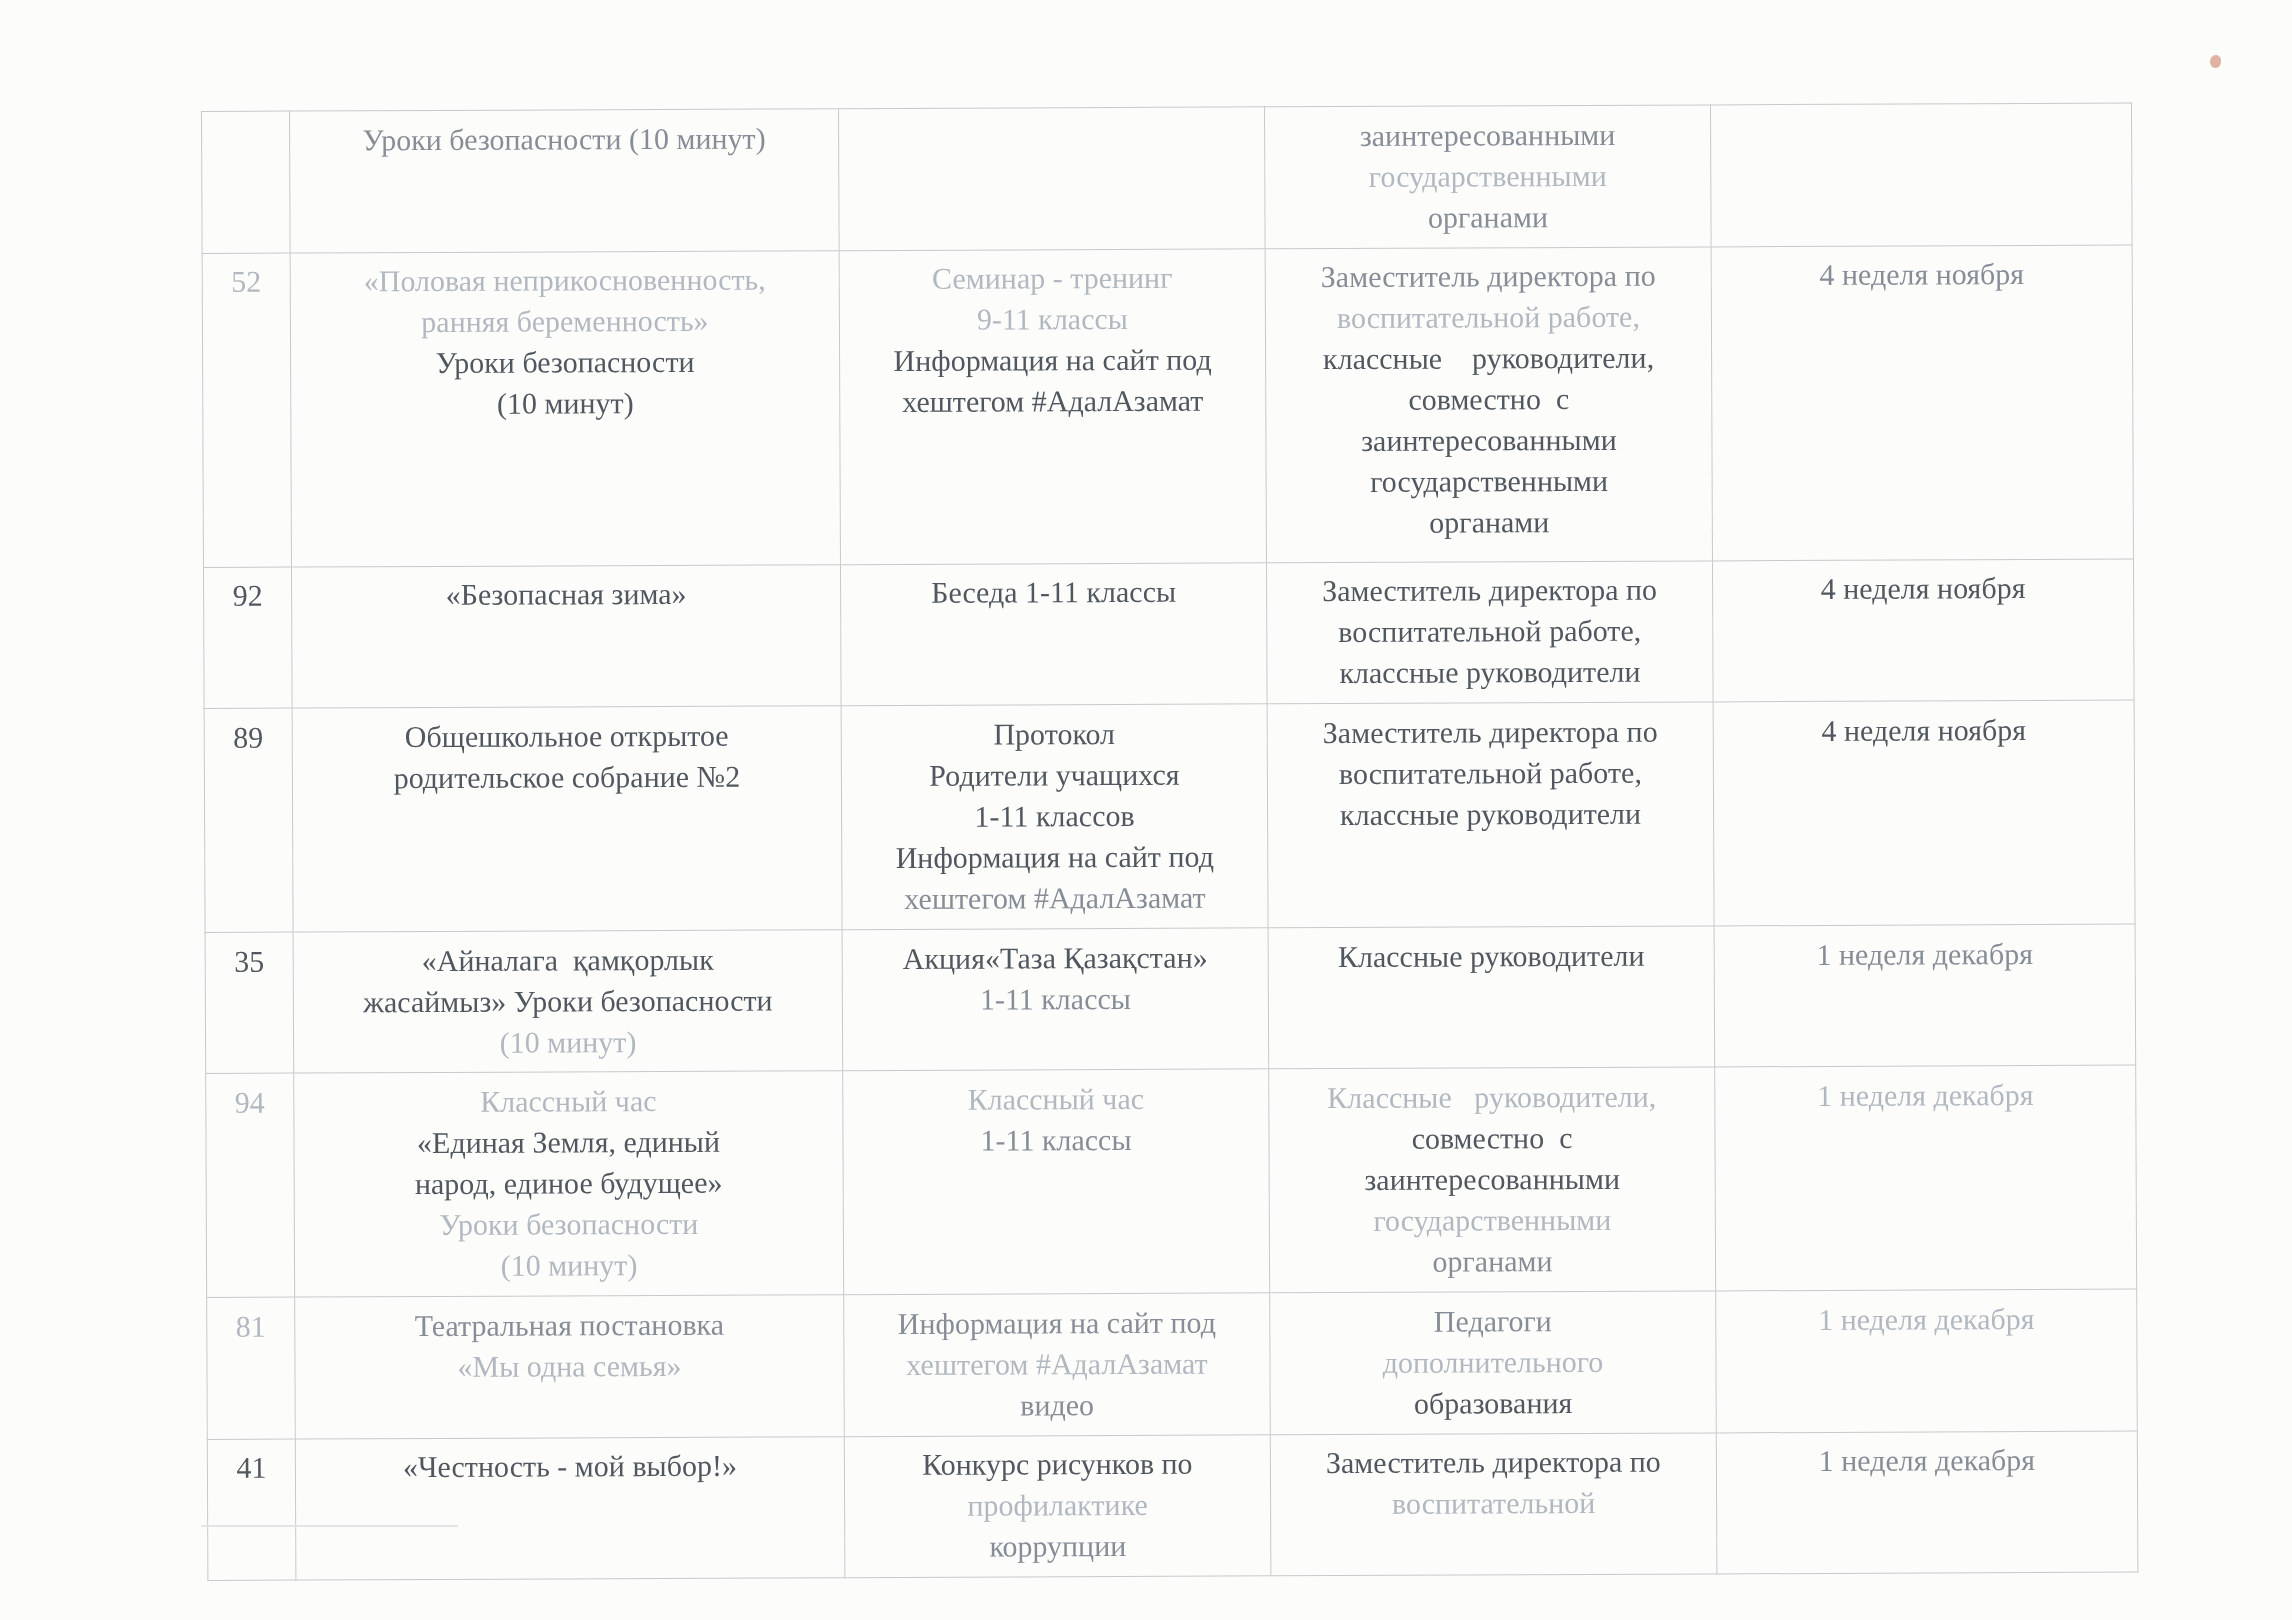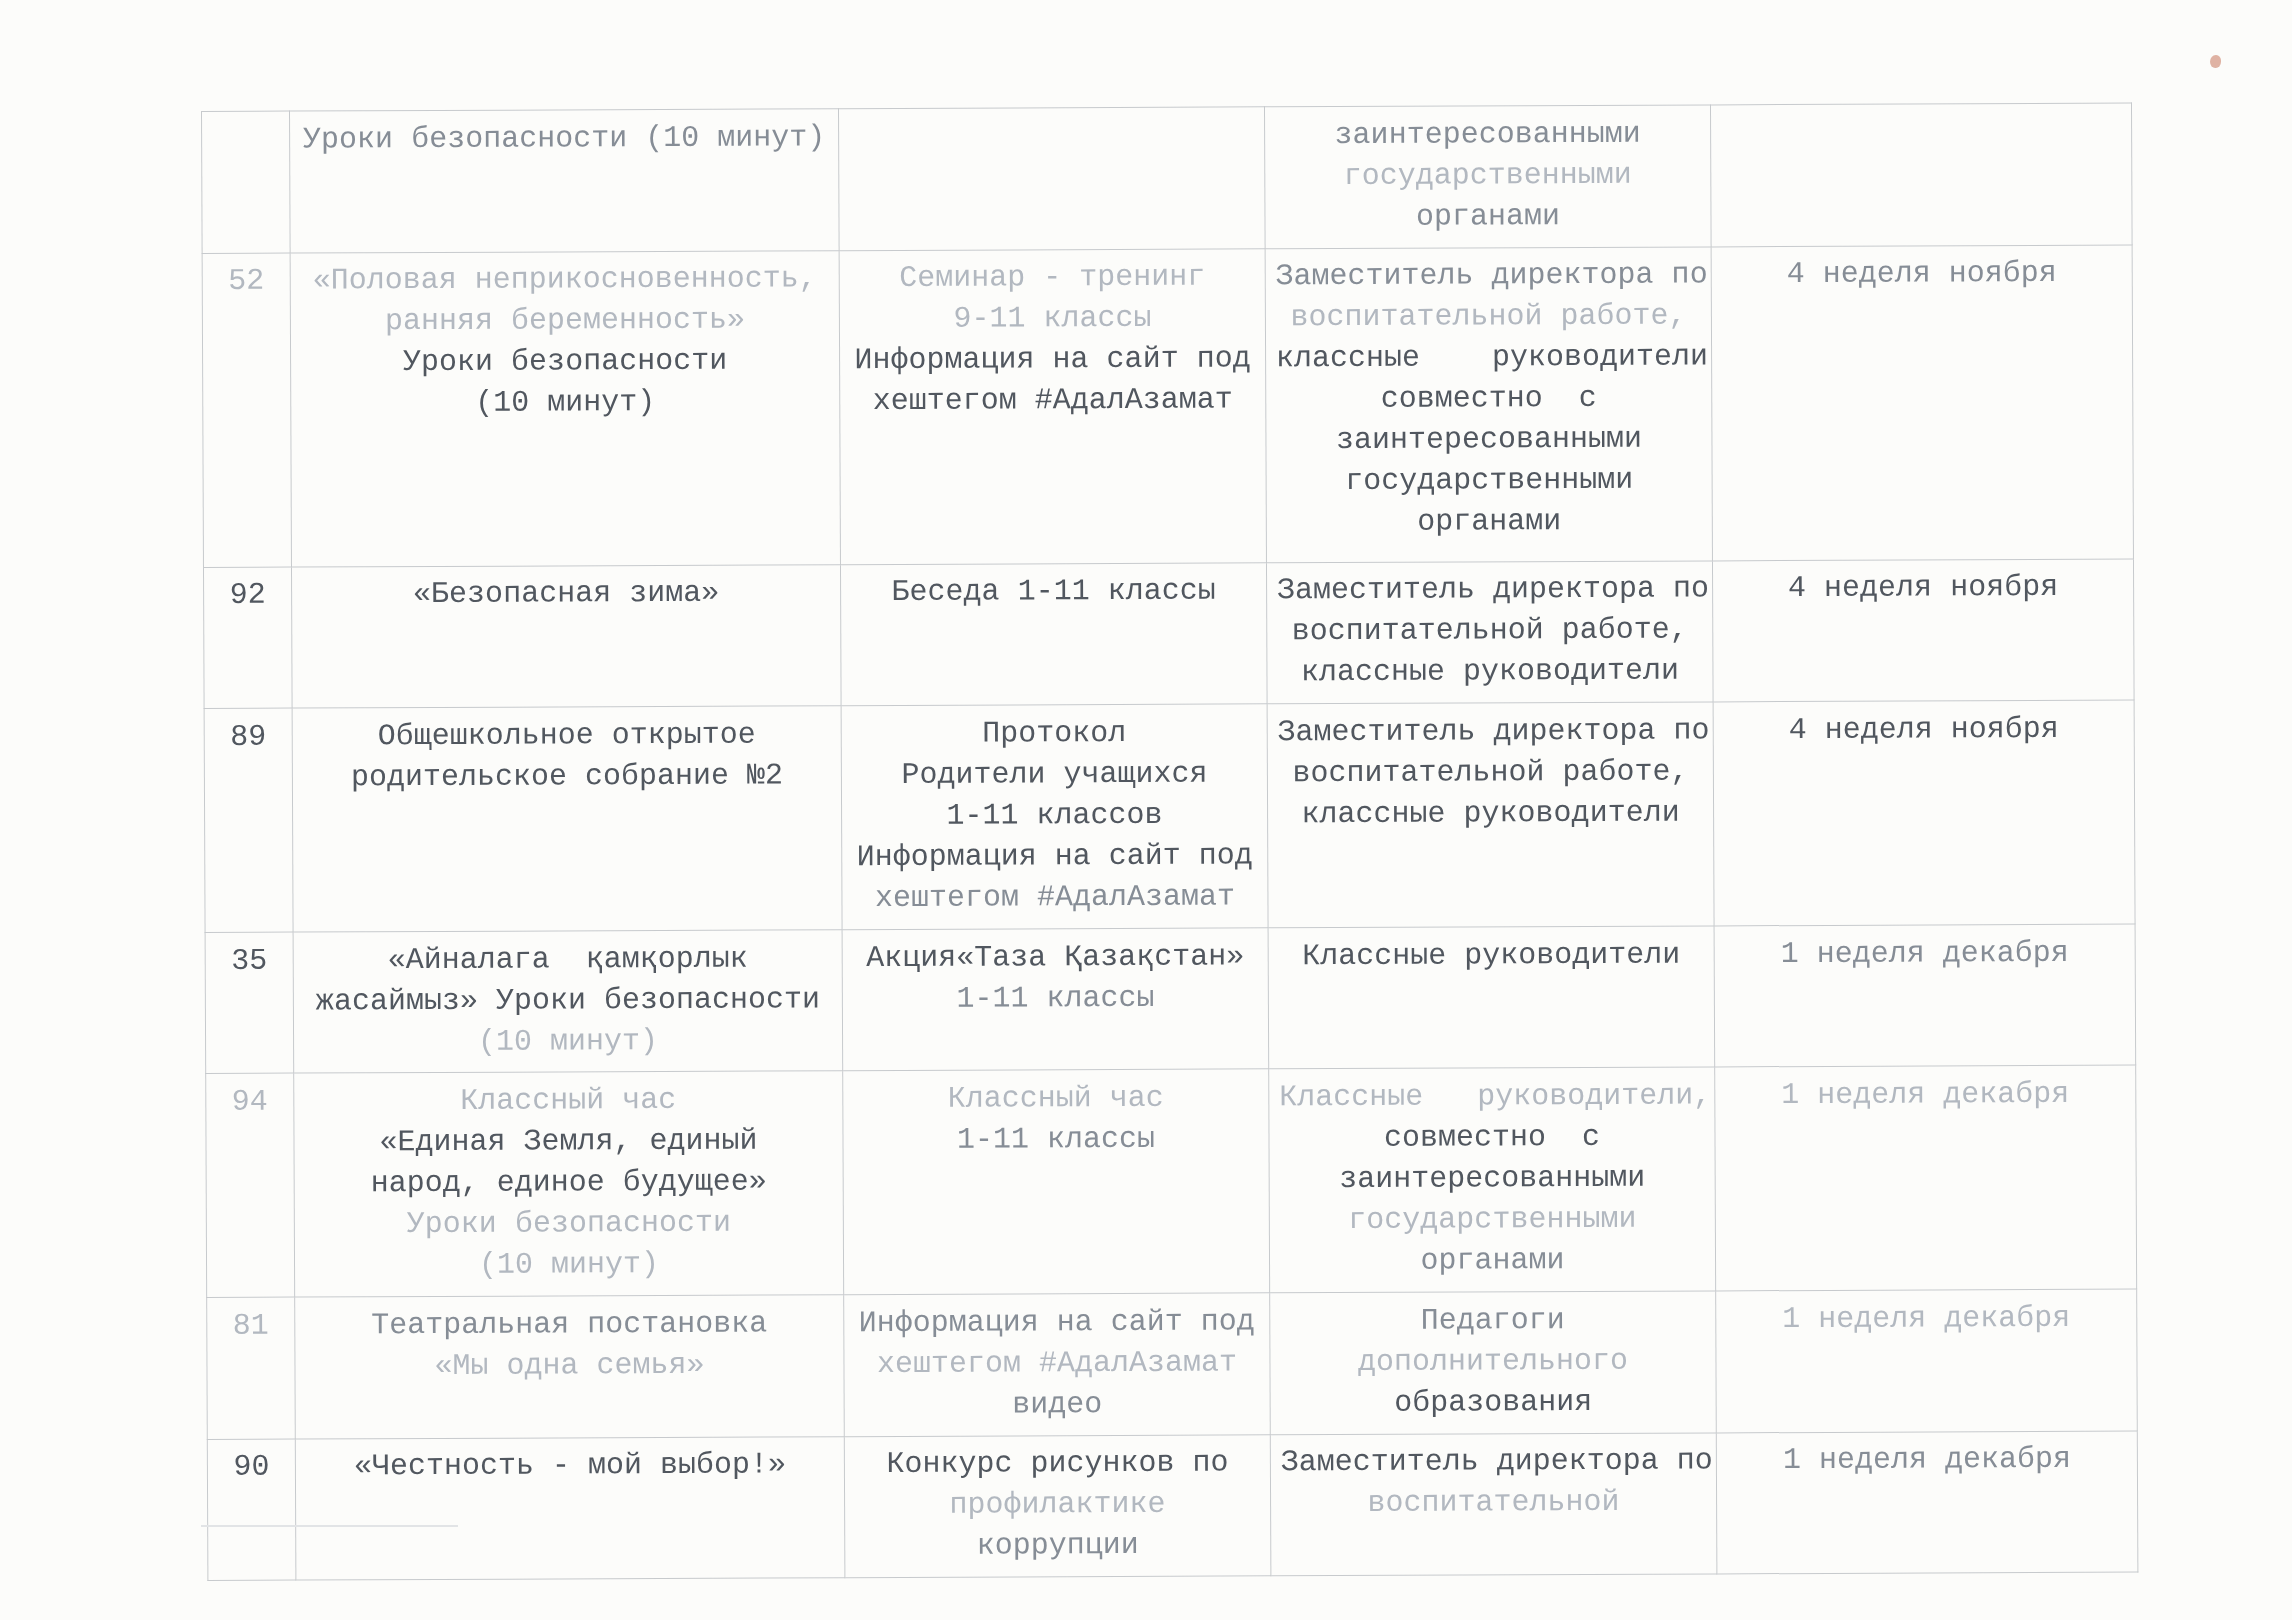--- a/index.html
+++ b/index.html
@@ -7,21 +7,21 @@
     padding: 0;
     width: 2293px;
     height: 1620px;
     background: #ffffff;
     overflow: hidden;
   }
   .scan-page {
     position: absolute;
     inset: 0;
     background: #fcfcfa;
-    font-family: Liberation Mono, monospace;
+    font-family: Liberation Serif, serif;
   }
   table.plan-table {
     position: absolute;
     left: 201px;
     top: 111px;
     width: 1931px;
     border-collapse: collapse;
     table-layout: fixed;
     transform: rotate(-0.25deg);
     transform-origin: 0 0;
@@ -217,21 +217,21 @@
             <div class="cell-line tone-mid">Педагоги</div>
             <div class="cell-line tone-faint">дополнительного</div>
             <div class="cell-line tone-dark">образования</div>
           </td>
           <td class="col-timing">
             <div class="cell-line tone-faint">1 неделя декабря</div>
           </td>
         </tr>
         <tr style="height: 130px;">
           <td class="col-num">
-            <div class="cell-line tone-dark">90</div>
+            <div class="cell-line tone-dark">41</div>
           </td>
           <td class="col-activity">
             <div class="cell-line tone-dark">«Честность - мой выбор!»</div>
           </td>
           <td class="col-format">
             <div class="cell-line tone-dark">Конкурс рисунков по</div>
             <div class="cell-line tone-faint">профилактике</div>
             <div class="cell-line tone-mid">коррупции</div>
           </td>
           <td class="col-responsible">

